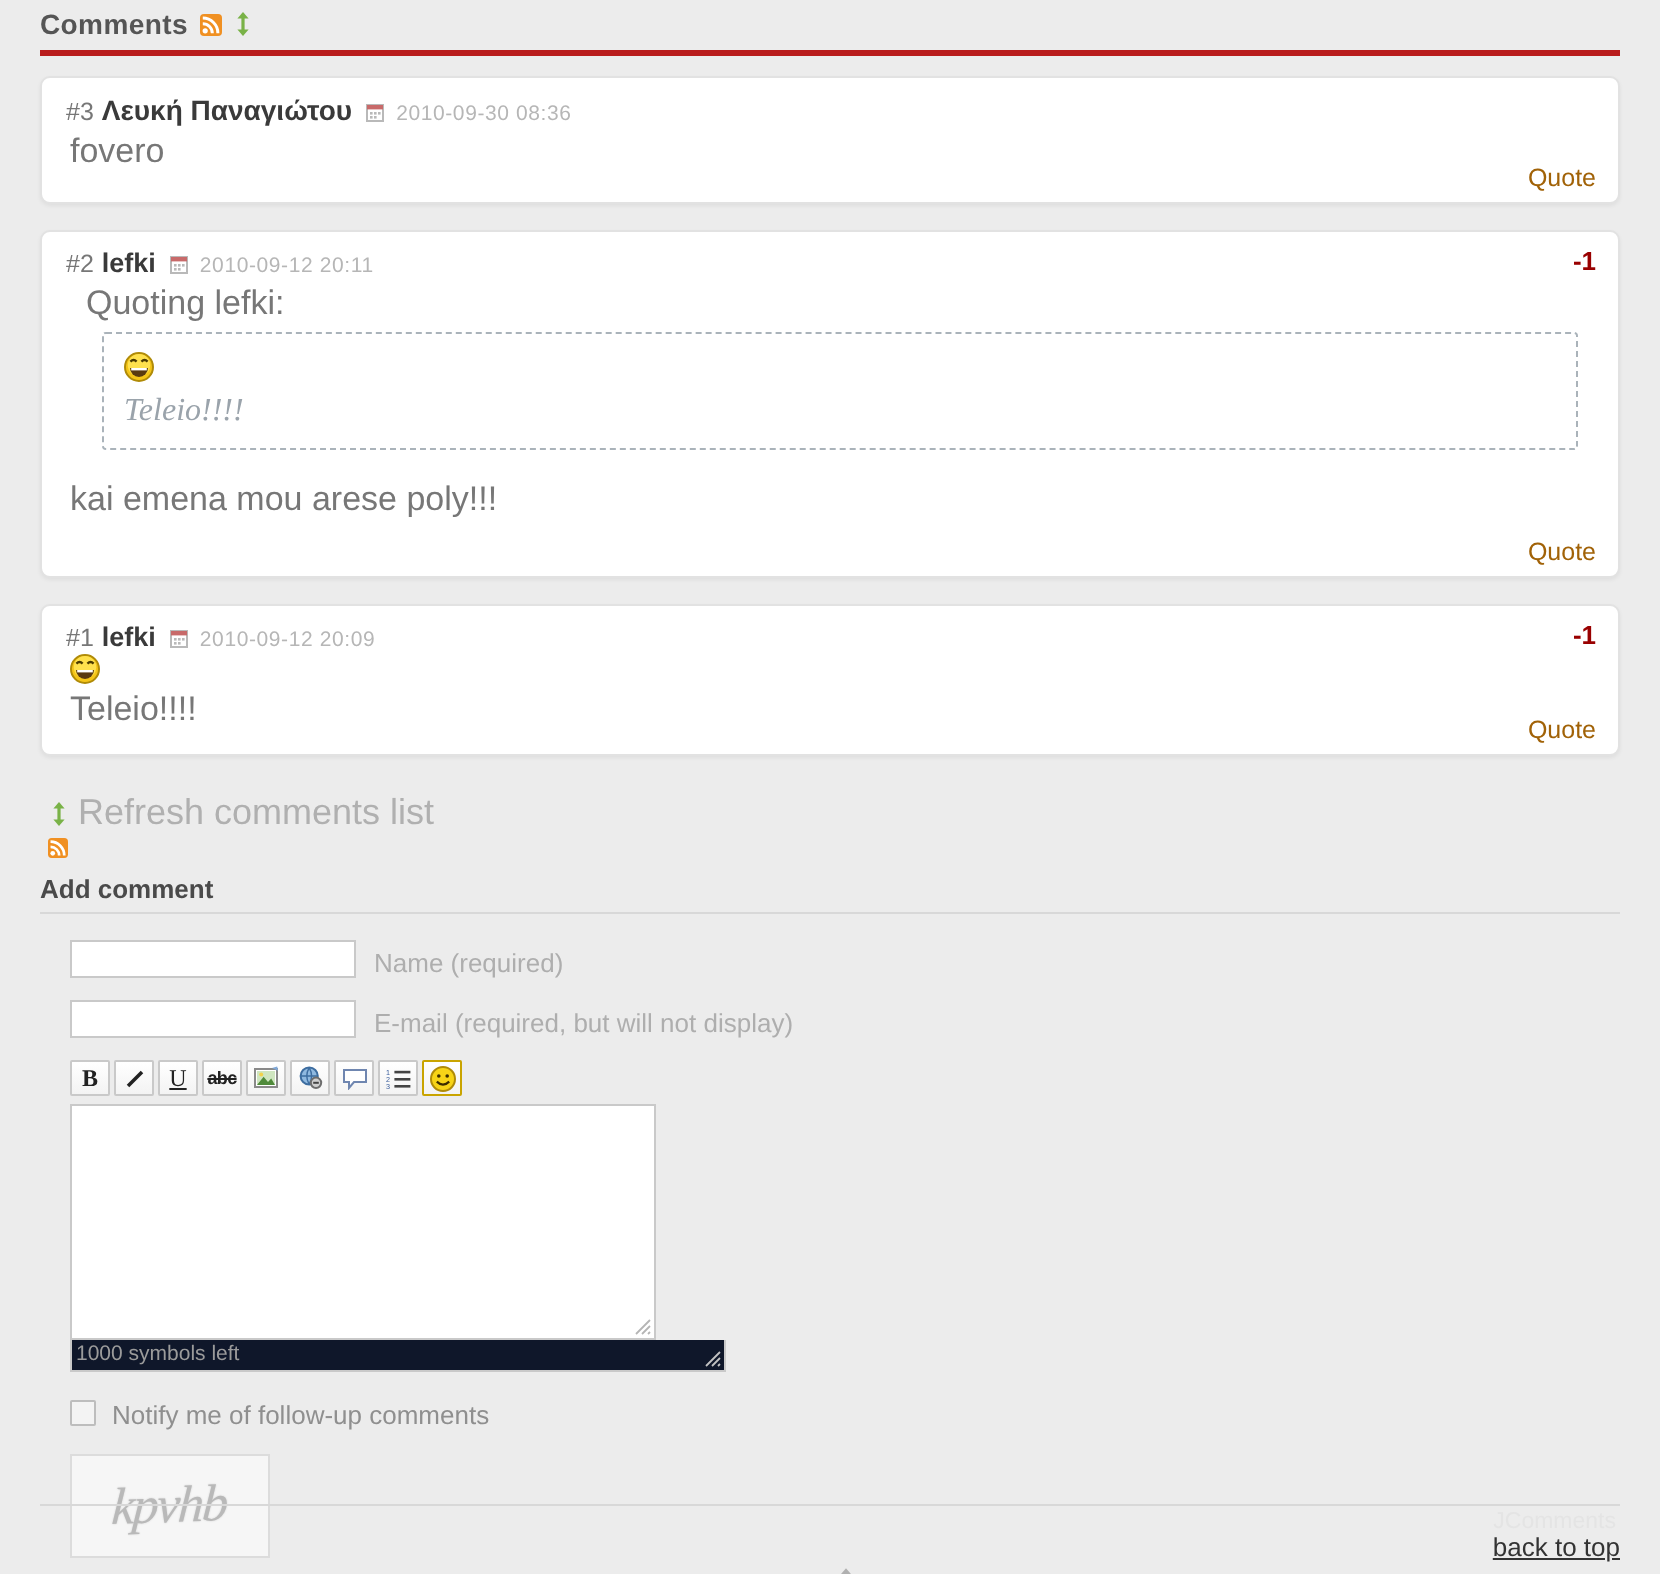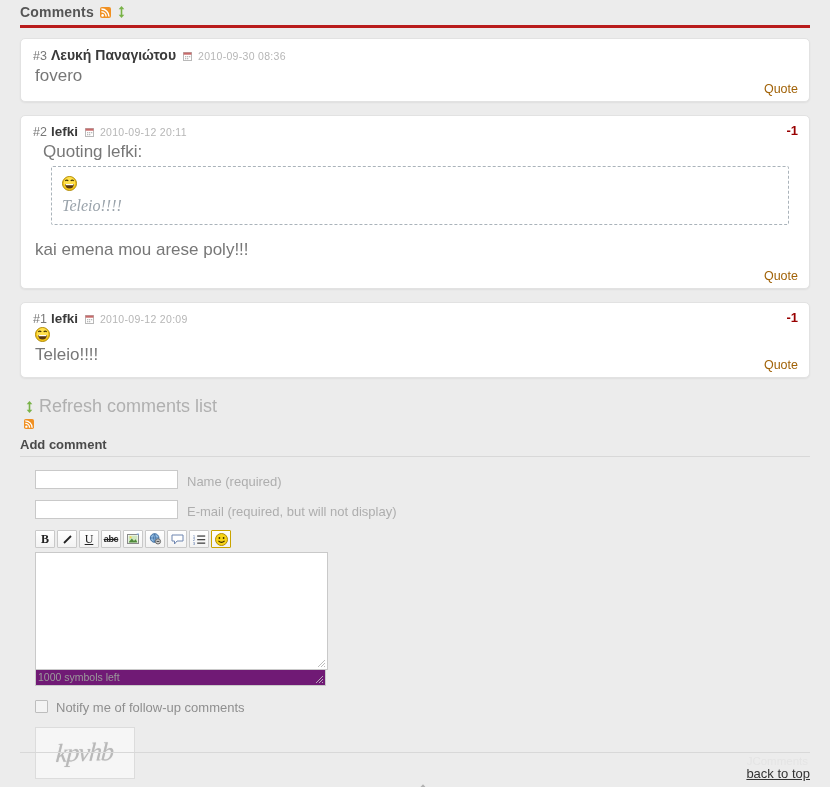--- a/index.html
+++ b/index.html
@@ -184,24 +184,24 @@
     border: 1px solid #c9c9c9;
     background: #fff;
     resize: none;
     font-family: "Liberation Sans", sans-serif;
     font-size: 12px;
     color: #555;
     padding: 3px;
     display: block;
   }
   .symbols-bar {
-    width: 291px;
+    width: 328px;
     border: 1px solid #c9c9c9;
     border-top: none;
-    background: #701a75;
+    background: #0f172a;
     color: #9b9b9b;
     font-size: 10.5px;
     padding: 1px 2px 2px 2px;
     box-sizing: border-box;
     position: relative;
   }
   .resize-grip {
     position: absolute;
     right: 1px; bottom: 1px;
     width: 9px; height: 9px;

